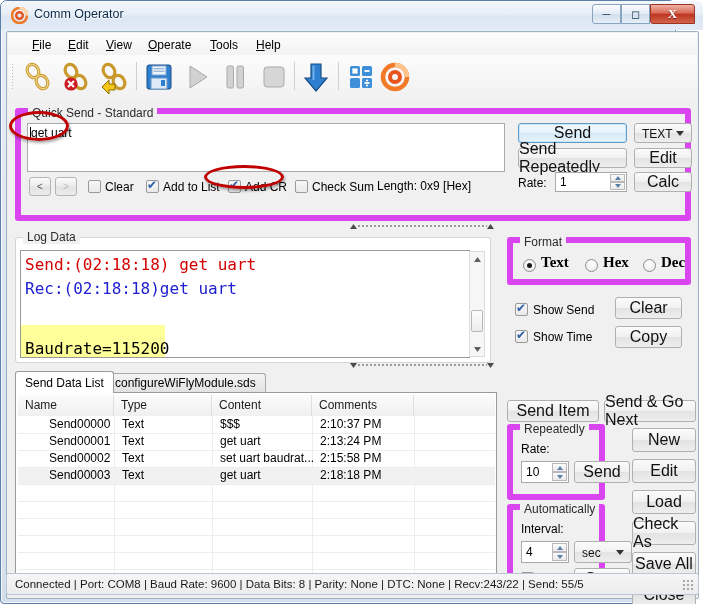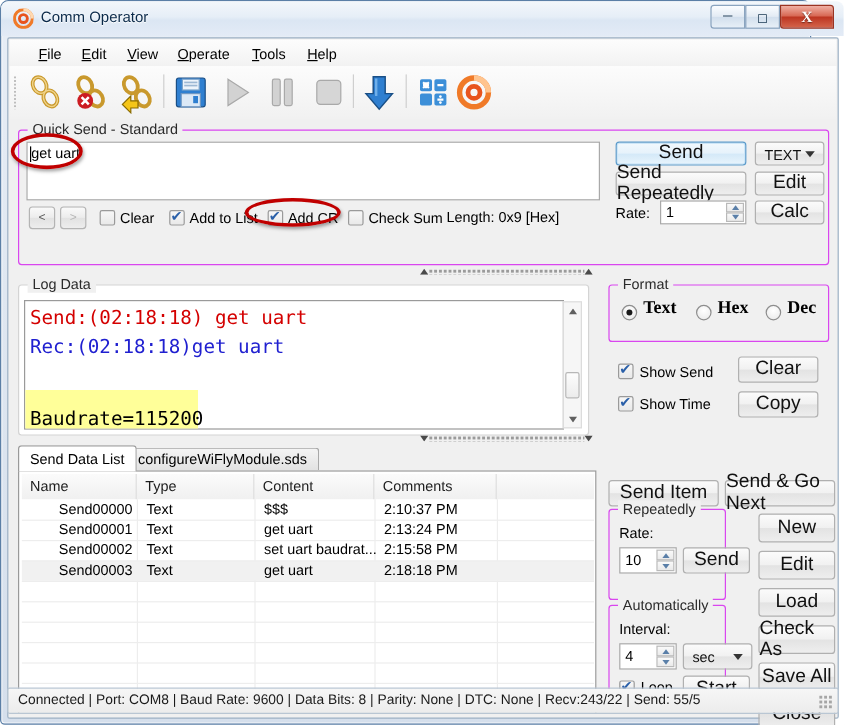--- a/index.html
+++ b/index.html
@@ -67,21 +67,21 @@
   
   #toolbar { position:absolute; left:1px; top:23px; width:689px; height:44px;
     background: linear-gradient(180deg,#fcfcfc,#f1f1f1); }
   .grip { position:absolute; left:3px; top:8px; width:3px; height:28px;
     background-image: radial-gradient(#b9b9b9 40%, transparent 41%);
     background-size: 3px 3px; }
   .tbbtn { position:absolute; top:4px; width:36px; height:36px; cursor:default; }
   .tbsep { position:absolute; top:7px; width:1px; height:28px; background:#cfcfcf; }
 
   
-  .gbox { position:absolute; border:1px solid #d946ef; border-radius:3px; }
+  .gbox { position:absolute; border:6px solid #d946ef; border-radius:3px; }
   .gbox > .gtitle { position:absolute; top:-8px; left:7px; padding:0 4px;
      background:#f0f0f0; font-size:12px; color:#2b2b2b; white-space:nowrap; }
 
   
   #quicksend-box { left:8px; top:76px; width:676px; height:113px; }
   #qs-input { position:absolute; left:6px; top:9px; width:478px; height:49px;
     background:#fff; border:1px solid #a9a9a9; }
   #qs-input-text { position:absolute; left:3px; top:2px; font-size:12px; color:#000; }
   #qs-caret { position:absolute; left:2px; top:3px; width:1px; height:13px; background:#000; }
   .arrowbtn { position:absolute; top:63px; width:22px; height:19px;

